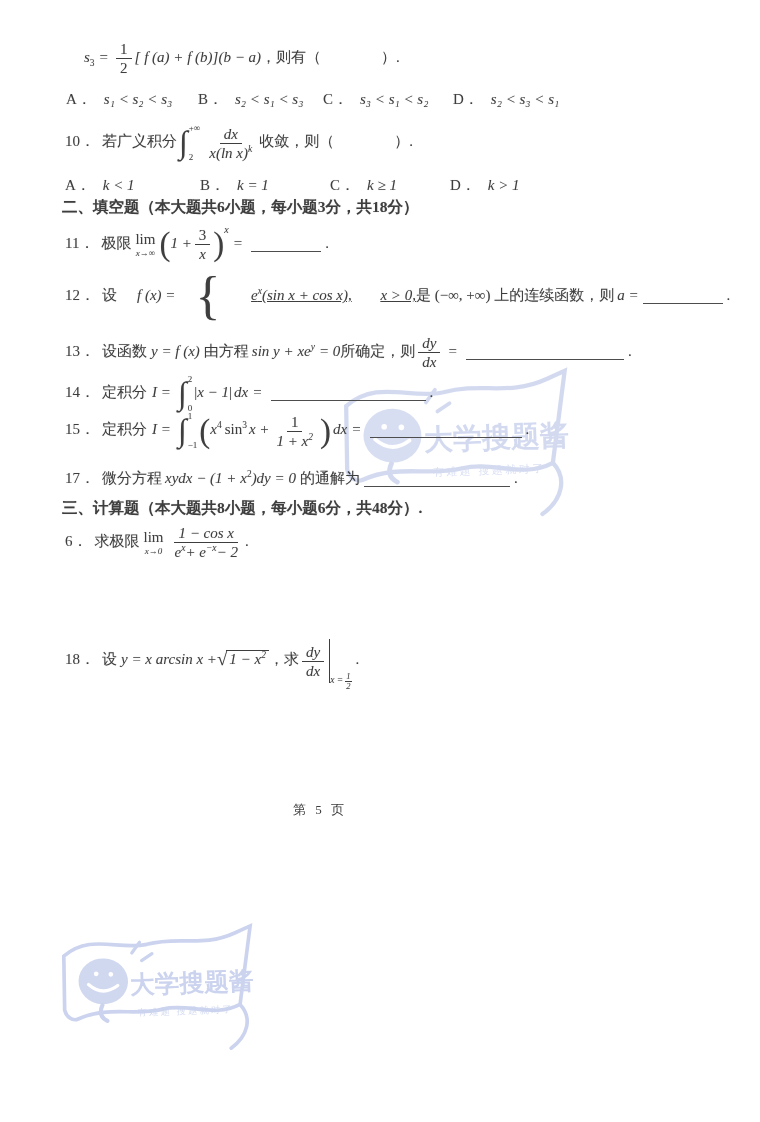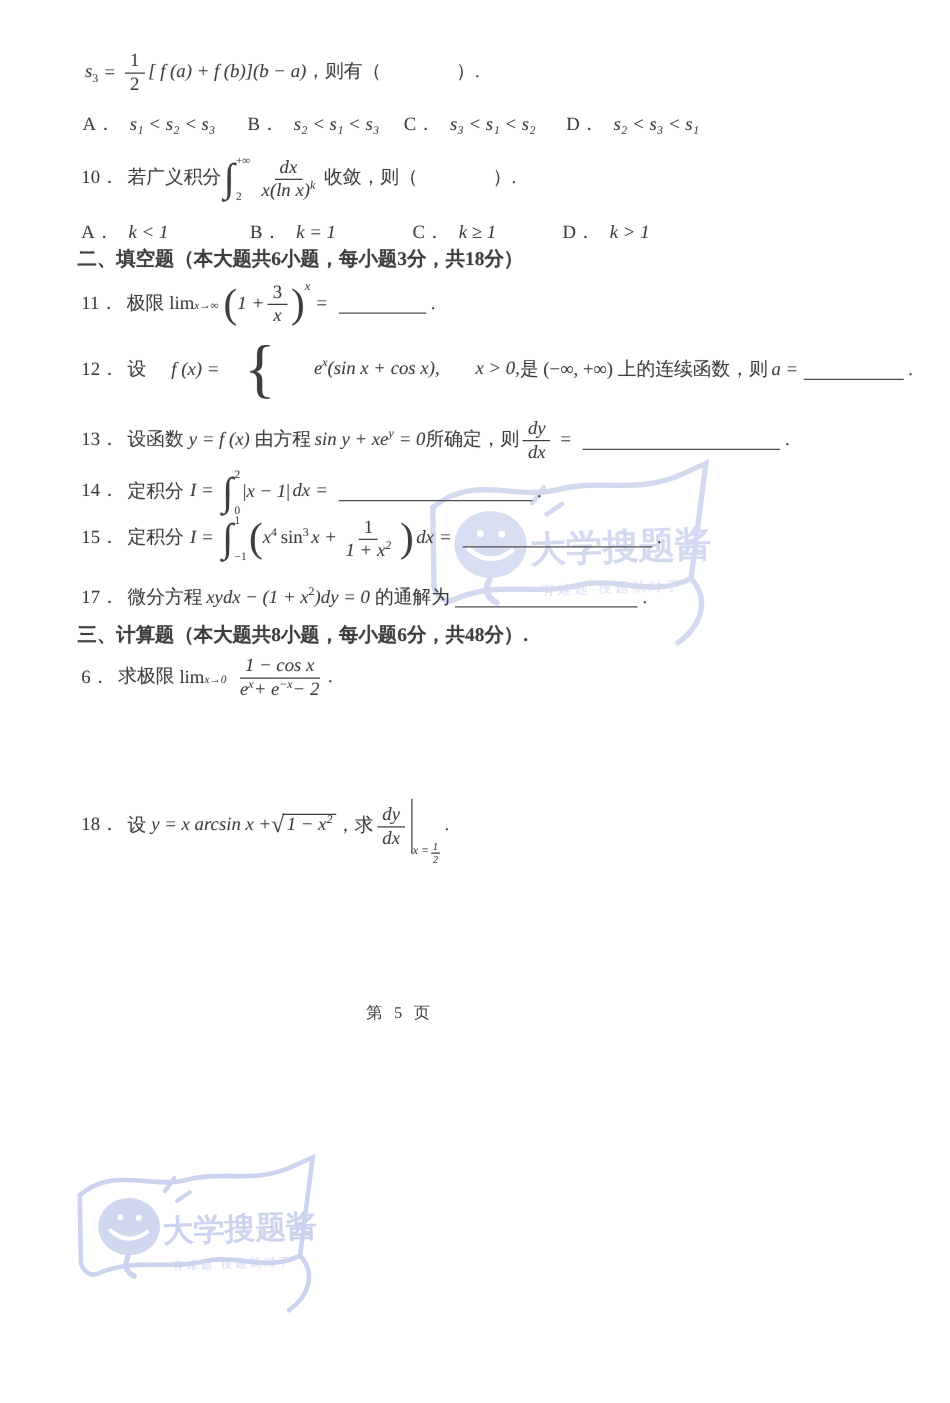--- a/index.html
+++ b/index.html
@@ -23,26 +23,26 @@
   .eq{margin:0 5px;}
   .no{margin-right:7px;}
   .frac{display:inline-flex;flex-direction:column;align-items:center;
         vertical-align:middle;line-height:1.2;margin:0 3px;}
   .frac .num{border-bottom:1px solid #3e3e3e;padding:0 4px;display:block;text-align:center;}
   .frac .den{padding:0 4px;display:block;text-align:center;}
   .int{display:inline-flex;align-items:center;vertical-align:middle;margin:0 2px;}
   .int .sign{font-size:32px;line-height:0.85;}
   .int .lims{display:inline-flex;flex-direction:column;justify-content:space-between;
              height:38px;font-size:9px;line-height:1;margin-left:1px;}
-  .lim{display:inline-flex;flex-direction:row;align-items:center;
+  .lim{display:inline-flex;flex-direction:column;align-items:center;
        vertical-align:middle;line-height:1;margin:0 4px;}
   .lim .ls{font-size:9px;margin-top:2px;}
   .bp{font-size:33px;font-weight:300;vertical-align:middle;line-height:0.8;}
   .brace{font-size:52px;font-weight:200;vertical-align:middle;line-height:0.7;margin-right:2px;}
-  .cases{display:inline-flex;flex-direction:column;vertical-align:middle;line-height:1.45;}
+  .cases{display:inline-flex;flex-direction:column;vertical-align:middle;line-height:1.45;text-decoration:underline;}
   .cases .crow{display:flex;}
   .cases .cexpr{min-width:158px;text-align:center;}
   .cases .ccond{text-align:left;}
   .blank{display:inline-block;border-bottom:1.2px solid #4d4d4d;height:2px;
          vertical-align:-4px;margin:0 4px;}
   .rsign{font-size:19px;vertical-align:-1px;}
   .rad{border-top:1.2px solid #3e3e3e;padding:0 3px;margin-left:-1px;}
   .vbar{display:inline-block;width:1.2px;height:44px;background:#3e3e3e;
         vertical-align:middle;margin-left:2px;}
   .esub{display:inline-flex;align-items:center;font-size:9.5px;
@@ -52,21 +52,21 @@
   .tfrac .tn{border-bottom:0.8px solid #3e3e3e;padding:0 1px;}
   .footer{position:absolute;top:801px;left:0;width:640px;text-align:center;
           font-size:13px;letter-spacing:3px;z-index:2;}
   .watermark{position:absolute;z-index:1;pointer-events:none;}
   .wm-top{left:330px;top:352px;width:258px;opacity:0.5;transform:rotate(2deg);}
   .wm-bottom{left:50px;top:910px;width:220px;opacity:0.6;transform:rotate(2deg);}
 </style>
 </head>
 <body>
 
-<div class="line" style="top:40px;left:68px">
+<div class="line" style="top:40px;left:84px">
   <span class="it">s</span><sub>3</sub><span class="eq">=</span><span class="frac">
       <span class="num">1</span>
       <span class="den">2</span>
     </span><span class="it">[ f (a) + f (b)](b − a)</span><span>，则有（　　　　）.</span>
 </div>
 
 <div class="opts" style="top:90px">
   <span class="opt" style="width:132px"><span class="optkey">A．</span><span class="it">s₁ &lt; s₂ &lt; s₃</span></span>
   <span class="opt" style="width:125px"><span class="optkey">B．</span><span class="it">s₂ &lt; s₁ &lt; s₃</span></span>
   <span class="opt" style="width:130px"><span class="optkey">C．</span><span class="it">s₃ &lt; s₁ &lt; s₂</span></span>

